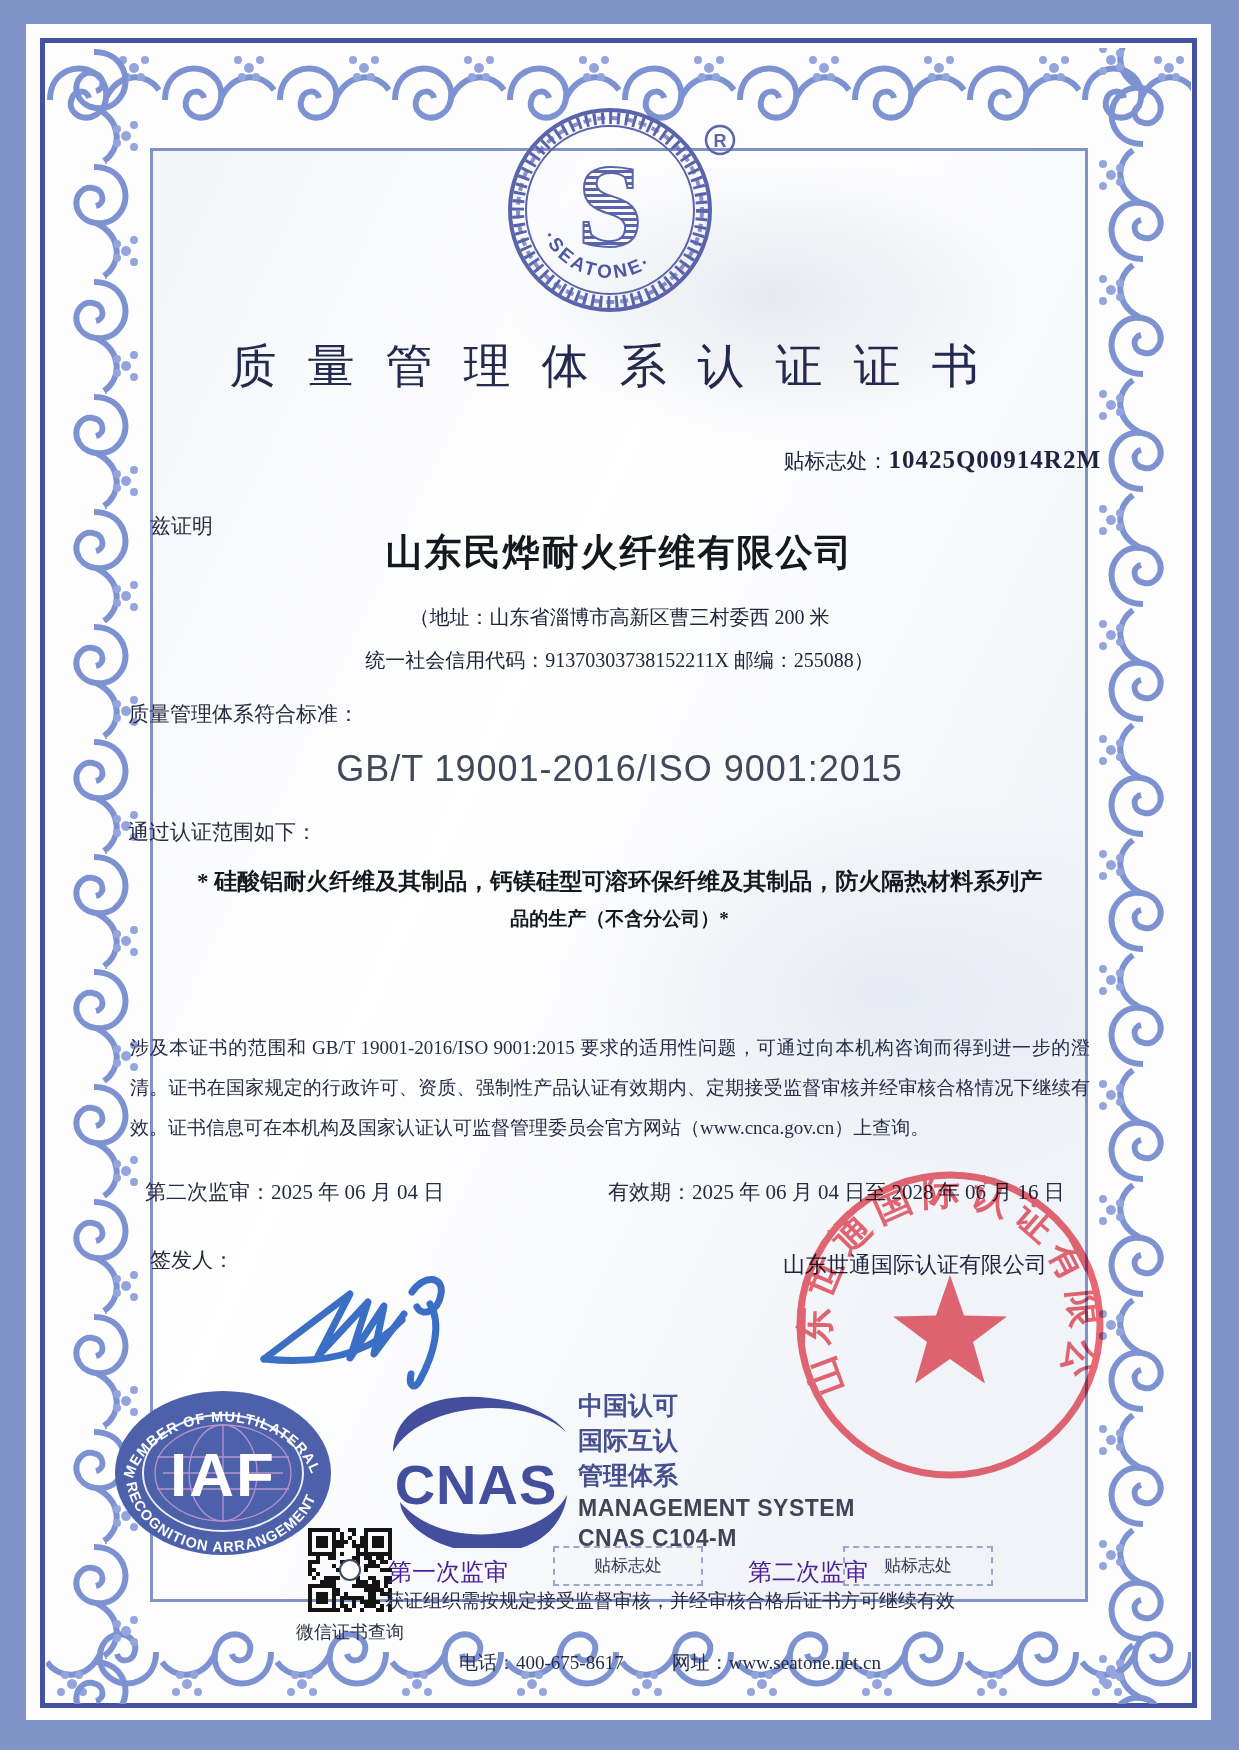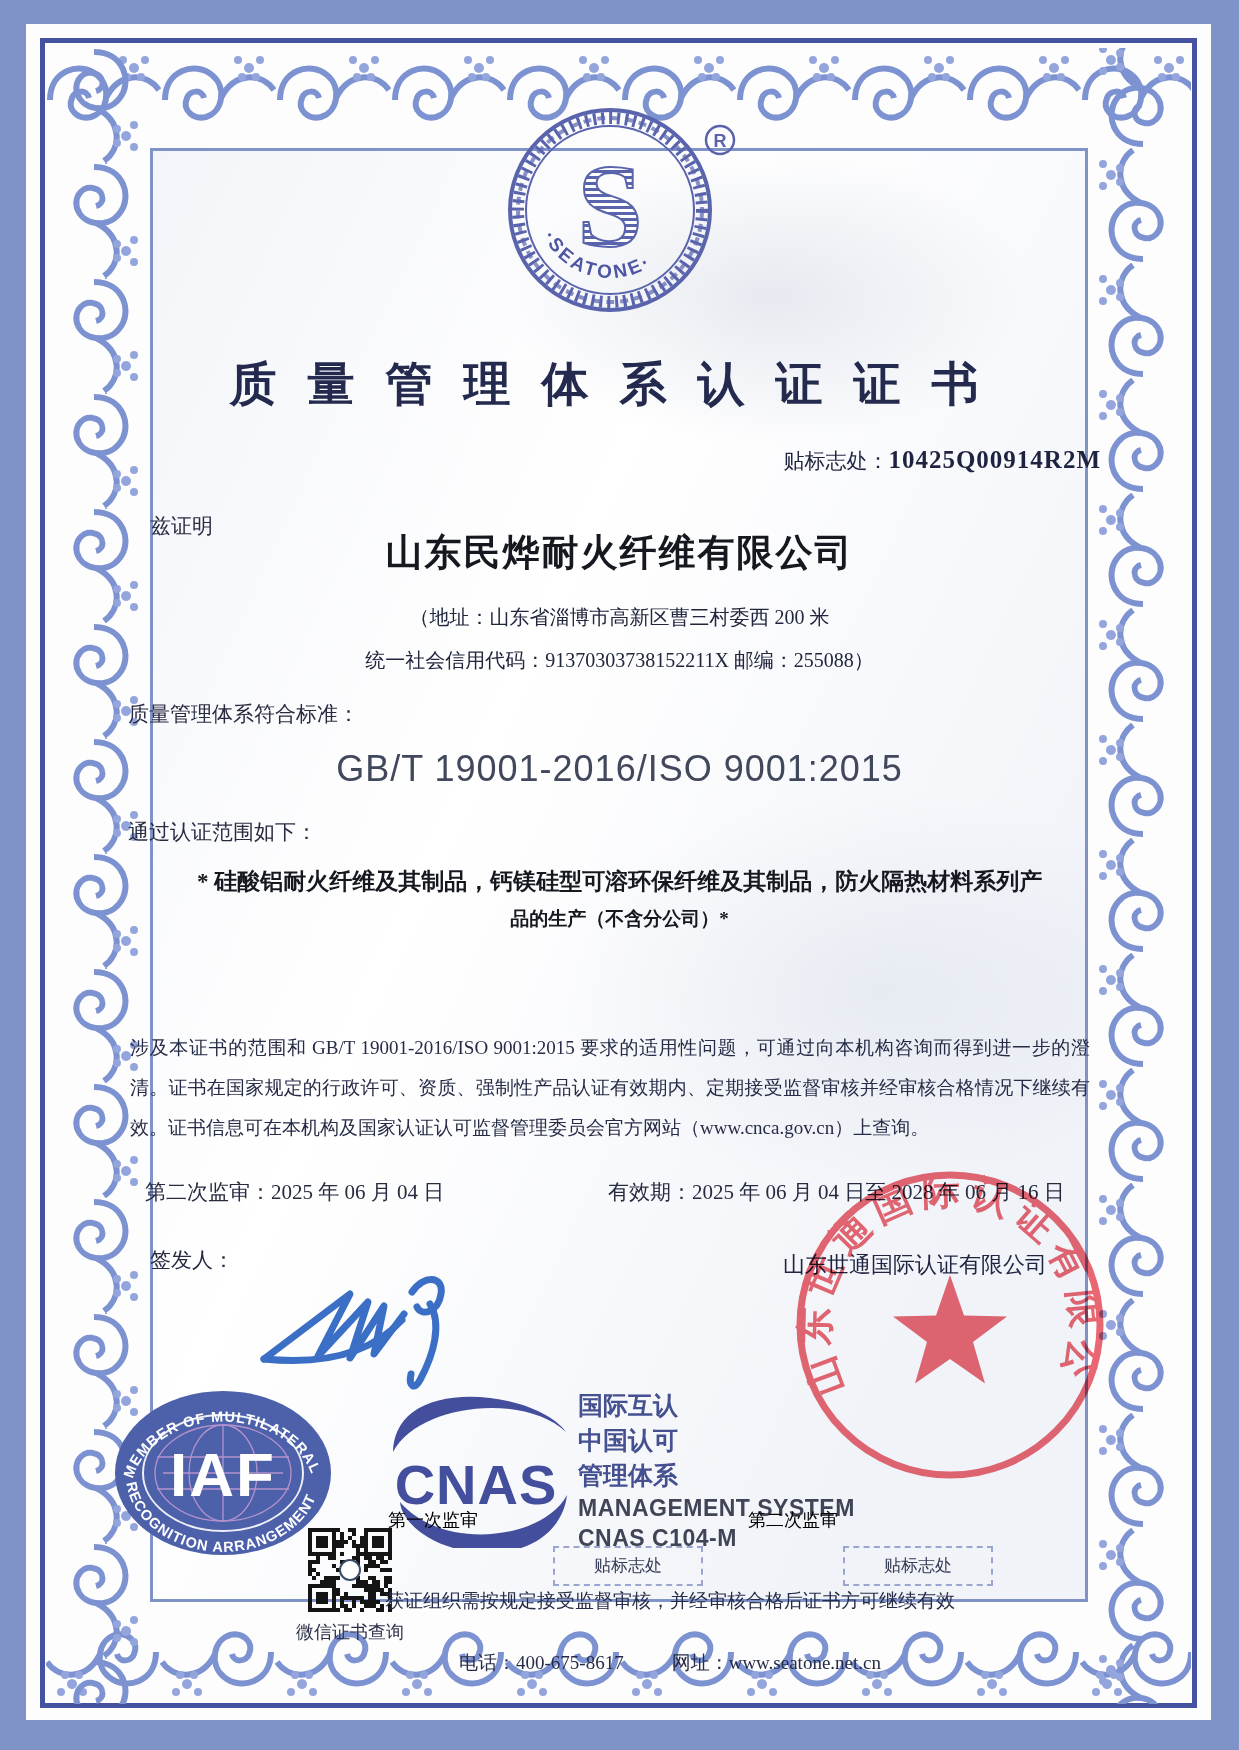--- a/index.html
+++ b/index.html
@@ -12,21 +12,21 @@
   .sw-left{left:46px;top:48px;bottom:46px;width:100px;}
   .sw-right{right:48px;top:48px;bottom:46px;width:100px;}
   .inner-line{position:absolute;left:150px;top:148px;right:151px;bottom:148px;border:3px solid #8093c8;background:#fff;}
   .content-tint{position:absolute;left:153px;top:151px;right:154px;bottom:151px;
     background:
       radial-gradient(ellipse 420px 240px at 66% 10%, rgba(176,186,206,.30), transparent 62%),
       radial-gradient(ellipse 520px 320px at 78% 58%, rgba(182,192,212,.22), transparent 62%),
       linear-gradient(115deg, rgba(206,213,231,.25), rgba(255,255,255,0) 38%, rgba(204,212,231,.28) 82%);}
   .abs{position:absolute;}
   .ctr{left:0;width:1239px;text-align:center;}
-  .title{top:353px;font-size:47px;font-weight:bold;letter-spacing:31px;color:#242a4e;}
+  .title{top:335px;font-size:47px;font-weight:normal;letter-spacing:31px;color:#242a4e;}
   .certno{top:446px;right:138px;font-size:21px;color:#1e2340;}
   .certno b{font-size:25px;letter-spacing:1px;}
   .certify{left:150px;top:512px;font-size:21px;}
   .company{top:528px;font-size:37px;font-weight:bold;color:#15181f;letter-spacing:2px;}
   .addr1{top:604px;font-size:20px;color:#20263d;}
   .addr2{top:647px;font-size:20px;color:#20263d;}
   .lbl-std{left:128px;top:700px;font-size:21px;}
   .standard{top:748px;font-family:"Liberation Sans",sans-serif;font-size:36px;color:#42485c;letter-spacing:1px;}
   .lbl-scope{left:128px;top:818px;font-size:21px;}
   .scope1{top:866px;font-size:23px;font-weight:600;color:#15181f;}
@@ -35,21 +35,21 @@
   .d-issue{left:145px;top:1178px;font-size:21px;}
   .d-valid{left:608px;top:1178px;font-size:21px;}
   .signer{left:150px;top:1246px;font-size:21px;}
   .issuer{left:735px;top:1250px;width:360px;text-align:center;font-size:22px;color:#1e2340;}
   .sig{left:252px;top:1262px;}
   .stamp{left:785px;top:1160px;mix-blend-mode:multiply;opacity:.88;}
   .iaf{left:110px;top:1383px;}
   .cnas{left:383px;top:1392px;}
   .cnas-text{left:578px;top:1388px;font-size:25px;line-height:35px;color:#44508f;font-weight:600;}
   .cnas-text .en{font-family:"Liberation Sans",sans-serif;font-size:23px;line-height:30px;color:#3f4556;font-weight:bold;letter-spacing:.5px;}
-  .audit-lbl{top:1508px;font-size:18px;color:#000000;}
+  .audit-lbl{top:1556px;font-size:24px;color:#4c1d95;}
   .sticker-box{top:1546px;width:146px;height:36px;border:2px dashed #9aa6cf;font-size:17px;color:#333a55;text-align:center;line-height:36px;}
   .f-note{left:360px;top:1588px;width:620px;text-align:center;font-size:19px;color:#262c47;}
   .f-addr{left:360px;top:1620px;width:620px;text-align:center;font-size:19px;color:#262c47;}
   .f-tel{left:360px;top:1650px;width:620px;text-align:center;font-size:19px;color:#262c47;}
   .f-tel .gap{display:inline-block;width:48px;}
   .qr{left:308px;top:1528px;width:84px;height:84px;}
   .qr i{position:absolute;width:4px;height:4px;background:#141414;}
   .qr-cap{left:292px;top:1620px;width:116px;text-align:center;font-size:18px;color:#2a2f45;}
 </style>
 </head>
@@ -236,22 +236,22 @@
     </text>
   </svg>
 
   <svg class="abs cnas" width="186" height="156" viewBox="0 0 186 156">
     <path fill="#434f9d" d="M 10,60 C 35,12 140,0 183,40 C 160,8 70,-10 30,20 C 16,30 10,46 10,60 Z"></path>
     <path fill="#434f9d" d="M 184,103 C 160,148 60,160 17,110 C 19,134 60,166 120,160 C 160,155 181,130 184,103 Z"></path>
     <text x="93" y="112" text-anchor="middle" font-family="Liberation Sans, sans-serif" font-size="56" font-weight="bold" fill="#434f9d" letter-spacing="1">CNAS</text>
   </svg>
 
   <div class="abs cnas-text">
+    <div>中国认可</div>
     <div>国际互认</div>
-    <div>中国认可</div>
     <div>管理体系</div>
     <div class="en">MANAGEMENT SYSTEM</div>
     <div class="en">CNAS C104-M</div>
   </div>
 
   <div class="abs qr">
       <i style="left:0px;top:0px"></i>
       <i style="left:4px;top:0px"></i>
       <i style="left:8px;top:0px"></i>
       <i style="left:12px;top:0px"></i>

